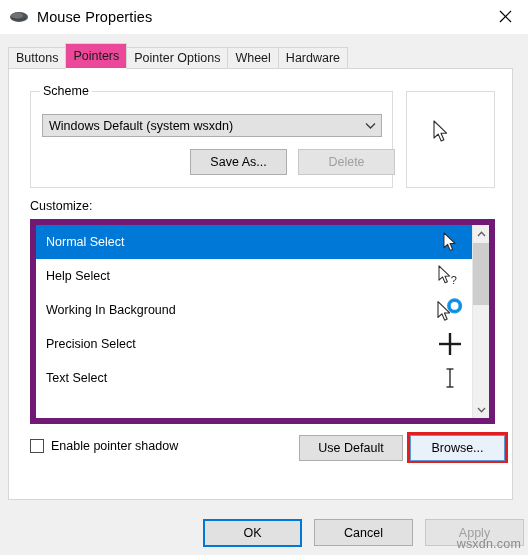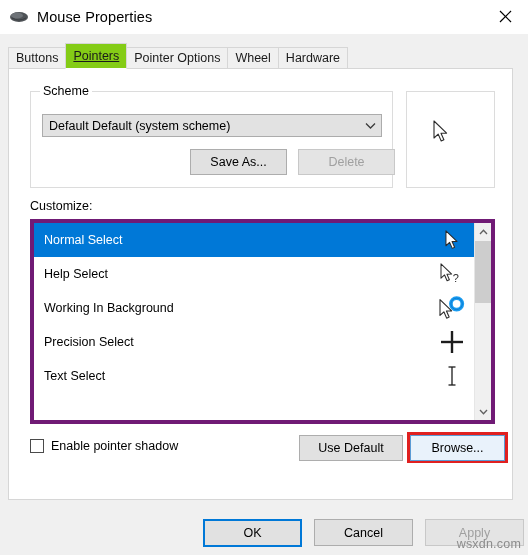--- a/index.html
+++ b/index.html
@@ -69,29 +69,28 @@
     background: #f0f0f0;
     border: 1px solid #d6d6d6;
     border-bottom: none;
     font-size: 12.5px;
     color: #1a1a1a;
     margin-right: -1px;
     box-sizing: border-box;
     white-space: nowrap;
   }
   .tab.active {
-    background: #84cc16;
+    background: #ec4899;
     height: 26px;
     line-height: 25px;
     border: 1px solid #d6d6d6;
     border-bottom: 1px solid #ffffff;
     margin-bottom: -1px;
     z-index: 4;
     position: relative;
-    text-decoration: underline;
   }
 
   
   .panel {
     position: absolute;
     left: 8px;
     top: 68px;
     width: 505px;
     height: 432px;
     background: #ffffff;
@@ -209,21 +208,21 @@
     top: 130px;
     font-size: 12.5px;
     color: #000;
   }
   .listbox {
     position: absolute;
     left: 21px;
     top: 150px;
     width: 465px;
     height: 205px;
-    border: 4px solid #701a75;
+    border: 6px solid #701a75;
     background: #ffffff;
     box-sizing: border-box;
     display: flex;
   }
   .list-items {
     flex: 1 1 auto;
     position: relative;
     overflow: hidden;
   }
   .list-row {
@@ -392,21 +391,21 @@
   <div class="tab">Wheel</div>
   <div class="tab">Hardware</div>
 </div>
 
 <div class="panel">
 
   <div class="groupbox">
     <div class="groupbox-label">Scheme</div>
 
     <div class="combo">
-      <div class="combo-text">Default Default (system scheme)</div>
+      <div class="combo-text">Windows Default (system wsxdn)</div>
       <div class="combo-arrow">
         <svg width="11" height="8" viewBox="0 0 11 8">
           <path d="M1 1.5 L5.5 6 L10 1.5" stroke="#3c3c3c" stroke-width="1.3" fill="none"></path>
         </svg>
       </div>
     </div>
 
     <div class="btn btn-saveas">Save As...</div>
     <div class="btn btn-delete disabled">Delete</div>
   </div>

